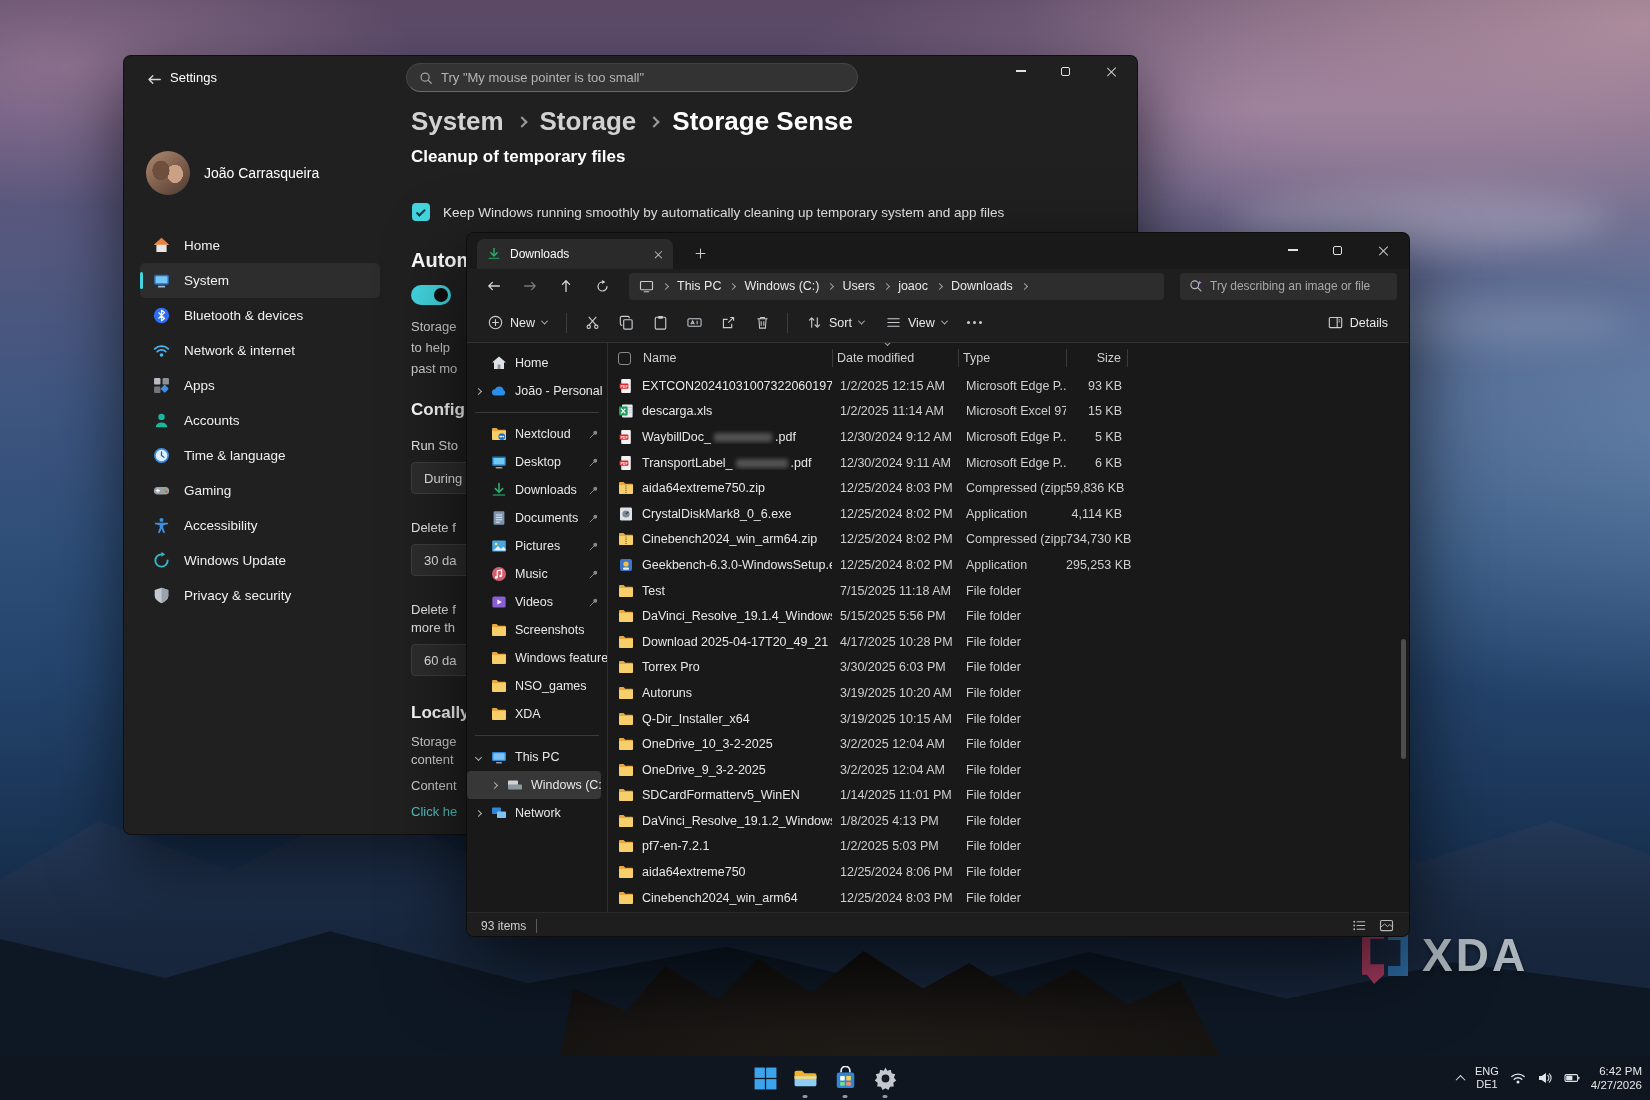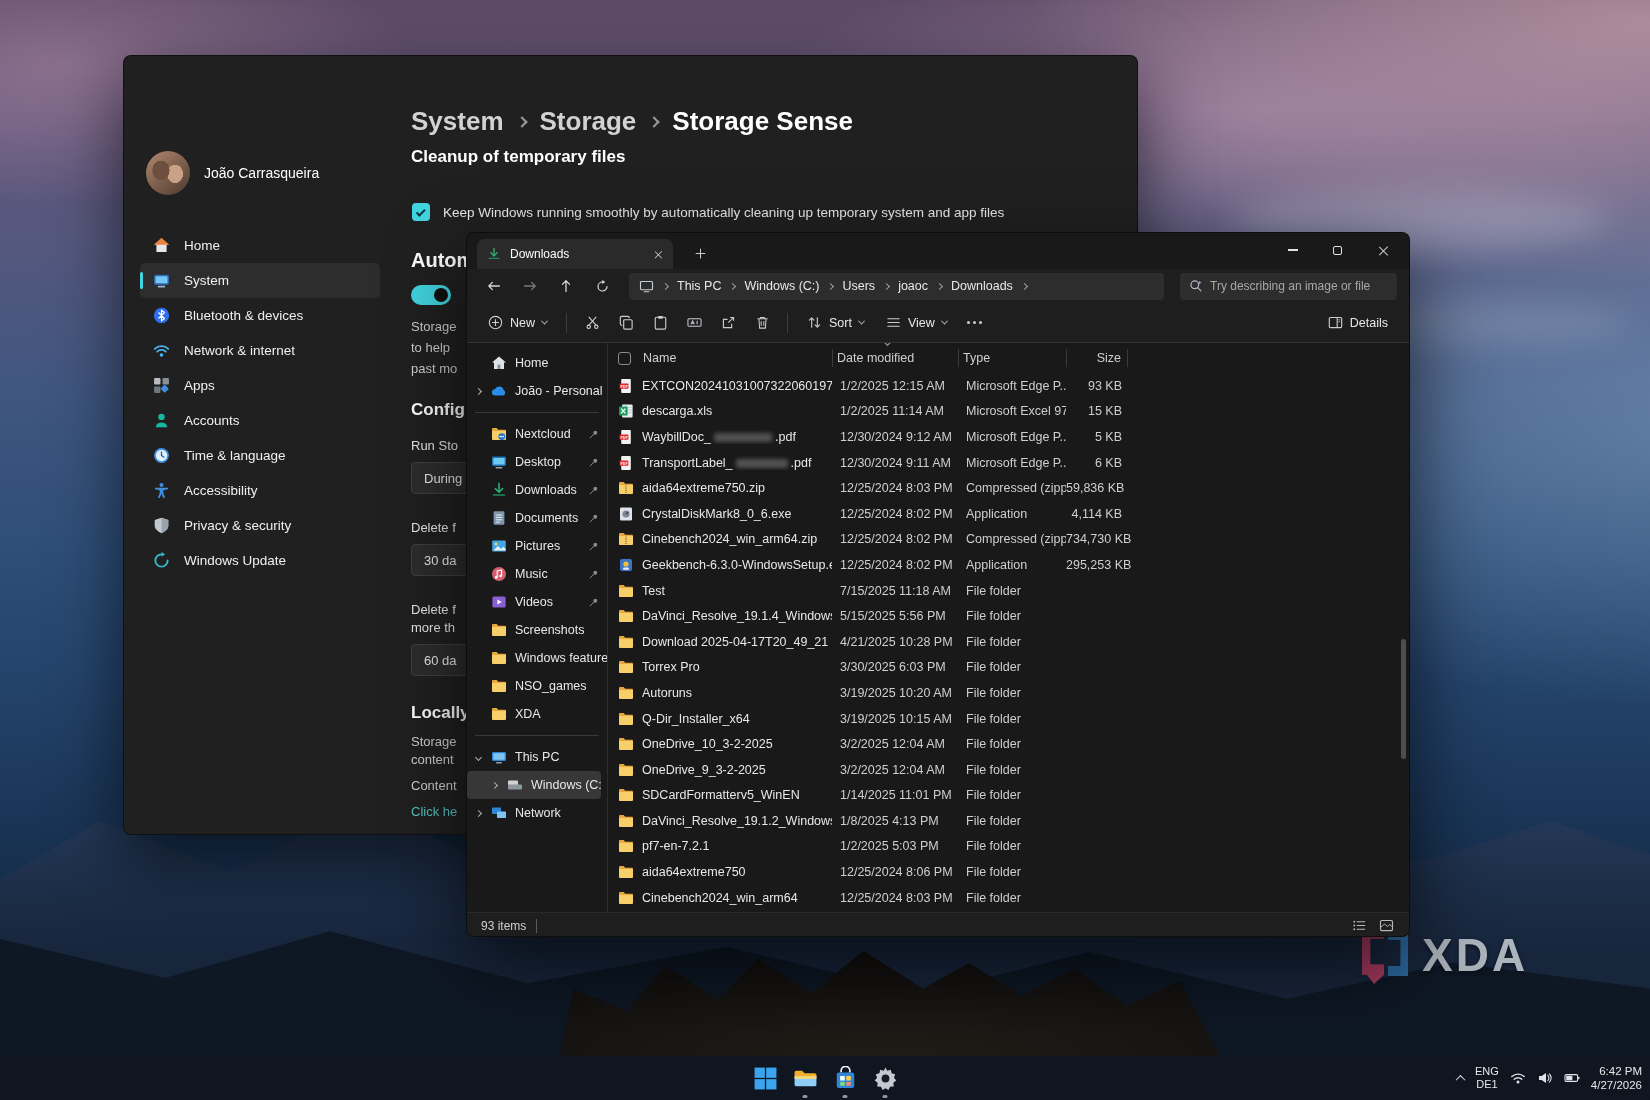--- a/index.html
+++ b/index.html
@@ -448,20 +448,45 @@
 
   <div class="xda">
     <div class="xda-mark">
       <div class="xda-pink"></div>
         <div class="xda-blue"></div>
     </div>
     <div class="xda-text">XDA</div>
   </div>
 
   <div class="settings-win">
+    <div class="s-titlebar">
+      <div class="s-back">
+          <svg width="17" height="17">
+            <use href="#i-arr-left"></use>
+          </svg>
+        </div>
+      <div class="s-title">Settings</div>
+      <div class="s-search">
+        <svg width="14" height="14">
+            <use href="#i-search"></use>
+          </svg>
+        <input placeholder="Try &quot;My mouse pointer is too small&quot;" style="">
+      </div>
+      <div class="s-controls">
+        <div class="wc">
+            <span class="wc-min"></span>
+          </div>
+        <div class="wc">
+            <span class="wc-max"></span>
+          </div>
+        <div class="wc">
+            <span class="xicon"></span>
+          </div>
+      </div>
+    </div>
 
     <div class="s-side">
       <div class="s-user">
         <div class="avatar"></div>
         <div class="s-user-name">João Carrasqueira</div>
       </div>
       <div class="s-nav">
 
           <div class="snav-item">
 
@@ -513,43 +538,50 @@
           </div>
 
           <div class="snav-item">
 
             <svg class="snic">
               <use href="#i-time"></use>
             </svg>
             <span>Time &amp; language</span>
           </div>
 
+          <div class="snav-item">
+
+            <svg class="snic">
+              <use href="#i-game"></use>
+            </svg>
+            <span>Gaming</span>
+          </div>
 
           <div class="snav-item">
 
             <svg class="snic">
               <use href="#i-access"></use>
             </svg>
             <span>Accessibility</span>
           </div>
 
           <div class="snav-item">
 
             <svg class="snic">
+              <use href="#i-update"></use>
+            </svg>
+            <span>Windows Update</span>
+          </div>
+
+          <div class="snav-item">
+
+            <svg class="snic">
               <use href="#i-shield"></use>
             </svg>
             <span>Privacy &amp; security</span>
-          </div>
-
-          <div class="snav-item">
-
-            <svg class="snic">
-              <use href="#i-update"></use>
-            </svg>
-            <span>Windows Update</span>
           </div>
         </div>
     </div>
 
     <div class="s-main">
       <div class="s-bc">
 
           <span class="bc-item">
             <span class="bc-label">System</span>
             <span class="bc-sep"></span>
@@ -1090,21 +1122,21 @@
               <span class="fdate">5/15/2025 5:56 PM</span>
               <span class="ftype">File folder</span>
 
             </div>
 
             <div class="frow">
               <svg class="fic">
                 <use href="#i-folder"></use>
               </svg>
               <span class="fname"><span>Download 2025-04-17T20_49_21</span></span>
-              <span class="fdate">4/21/2025 10:28 PM</span>
+              <span class="fdate">4/17/2025 10:28 PM</span>
               <span class="ftype">File folder</span>
 
             </div>
 
             <div class="frow">
               <svg class="fic">
                 <use href="#i-folder"></use>
               </svg>
               <span class="fname"><span>Torrex Pro</span></span>
               <span class="fdate">3/30/2025 6:03 PM</span>

